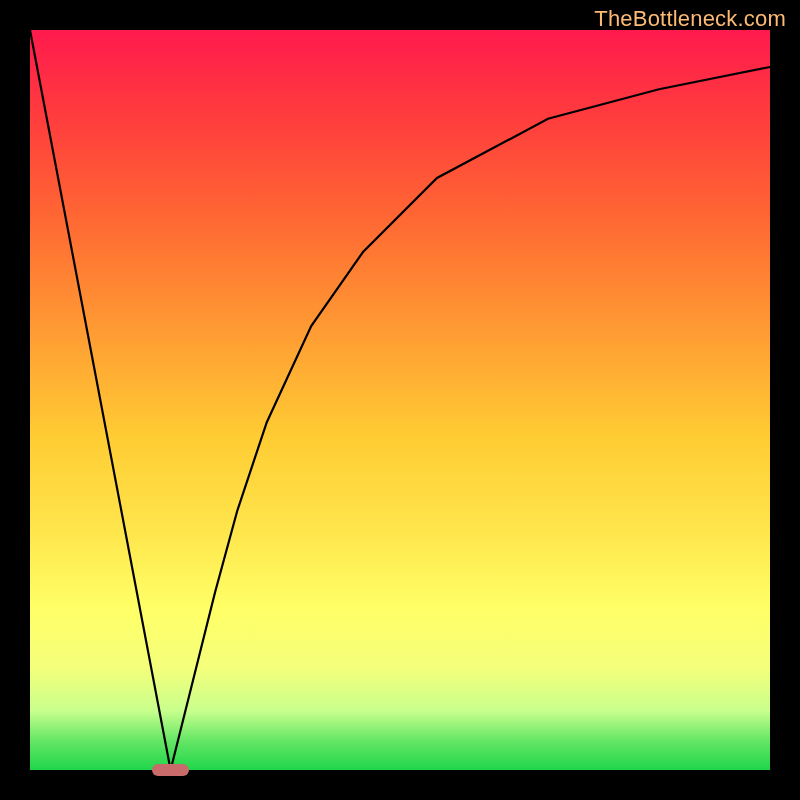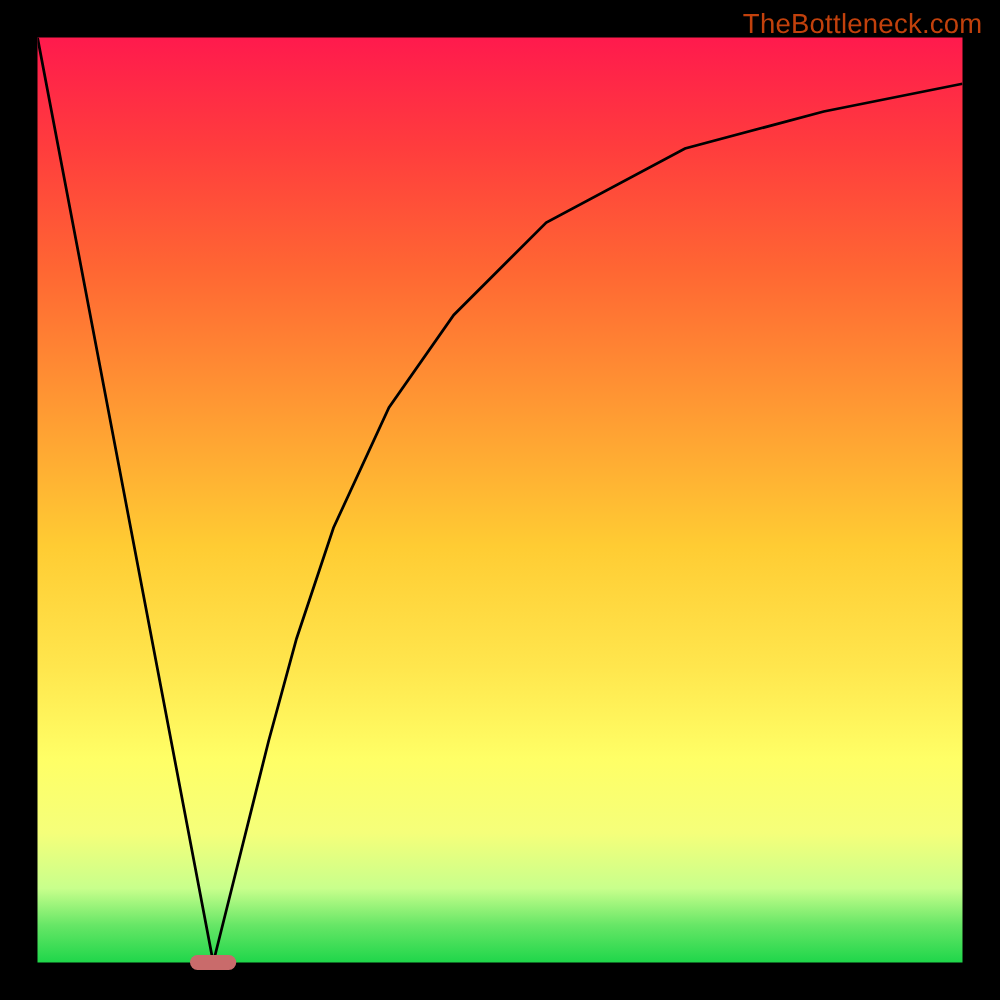--- a/index.html
+++ b/index.html
@@ -28,21 +28,21 @@
       #c8ff8c 92%,
       #66e666 96%,
       #1fd64a 100%);
   }
   .watermark {
     position: absolute;
     top: 6px;
     right: 14px;
     font-family: Arial, Helvetica, sans-serif;
     font-size: 22px;
-    color: #c2410c;
+    color: #fdba74;
     letter-spacing: 0.2px;
   }
   .curve {
     position: absolute;
     top: 30px;
     left: 30px;
     width: 740px;
     height: 740px;
     pointer-events: none;
   }

